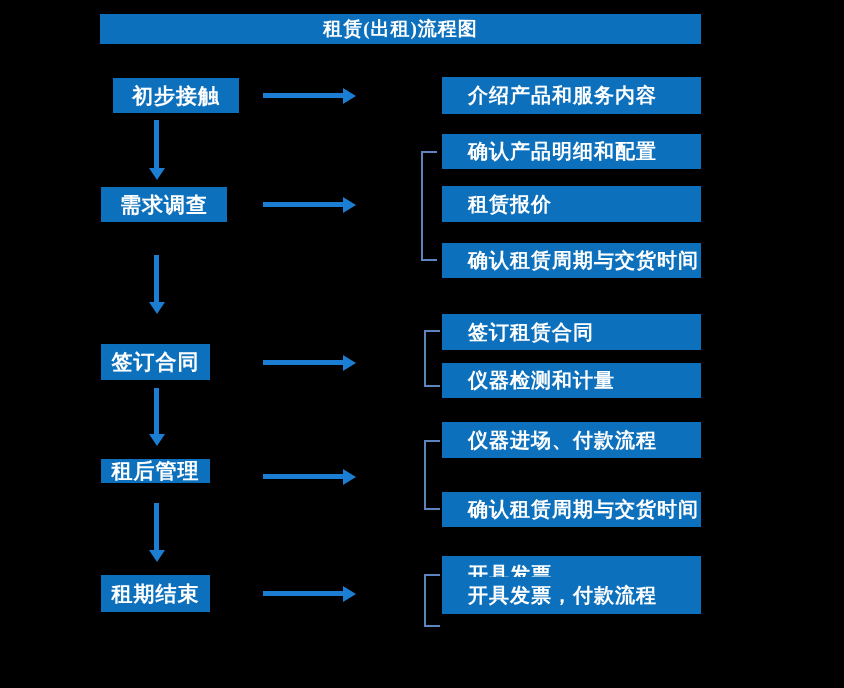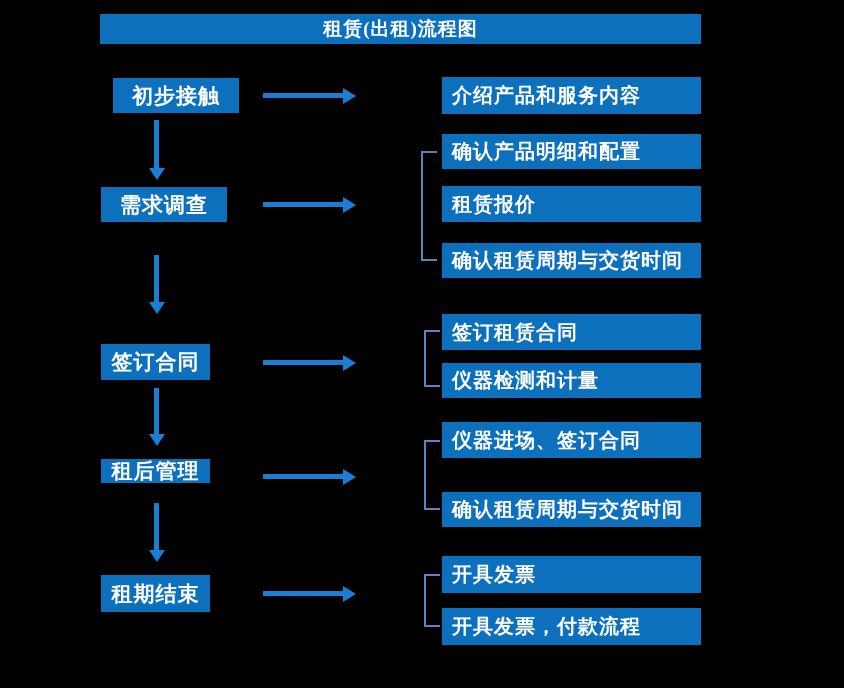--- a/index.html
+++ b/index.html
@@ -16,21 +16,21 @@
     font-weight:bold;
     display:flex;align-items:center;
     letter-spacing:1px;
     box-sizing:border-box;
   }
   .title-bar{
     left:100px;top:14px;width:601px;height:30px;
     justify-content:center;font-size:19px;
   }
   .step{justify-content:center;font-size:21px;}
-  .detail{justify-content:flex-start;padding-left:10px;font-size:20px;white-space:nowrap;}
+  .detail{justify-content:flex-start;padding-left:26px;font-size:20px;white-space:nowrap;}
 
   
   .h-arrow{
     position:absolute;height:5px;background:var(--arrow,#1b7ed2);
   }
   .h-arrow::after{
     content:"";position:absolute;right:-13px;top:50%;transform:translateY(-50%);
     border-left:13px solid var(--arrow,#1b7ed2);
     border-top:8px solid transparent;border-bottom:8px solid transparent;
   }
@@ -79,18 +79,18 @@
   <div class="bracket" style="left:424px;top:330px;height:57px;"></div>
   <div class="bracket" style="left:424px;top:440px;height:70px;"></div>
   <div class="bracket" style="left:424px;top:574px;height:53px;"></div>
 
   <div class="box detail" style="left:442px;top:77px;width:259px;height:37px;">介绍产品和服务内容</div>
   <div class="box detail" style="left:442px;top:134px;width:259px;height:35px;">确认产品明细和配置</div>
   <div class="box detail" style="left:442px;top:243px;width:259px;height:35px;">确认租赁周期与交货时间</div>
   <div class="box detail" style="left:442px;top:186px;width:259px;height:36px;">租赁报价</div>
   <div class="box detail" style="left:442px;top:314px;width:259px;height:36px;">签订租赁合同</div>
   <div class="box detail" style="left:442px;top:363px;width:259px;height:35px;">仪器检测和计量</div>
-  <div class="box detail" style="left:442px;top:422px;width:259px;height:36px;">仪器进场、签订合同</div>
+  <div class="box detail" style="left:442px;top:422px;width:259px;height:36px;">仪器进场、付款流程</div>
   <div class="box detail" style="left:442px;top:492px;width:259px;height:35px;">确认租赁周期与交货时间</div>
   <div class="box detail" style="left:442px;top:556px;width:259px;height:37px;">开具发票</div>
-  <div class="box detail" style="left:442px;top:608px;width:259px;height:37px;">开具发票，付款流程</div>
+  <div class="box detail" style="left:442px;top:577px;width:259px;height:37px;">开具发票，付款流程</div>
 
 </div>
 
 </body></html>

